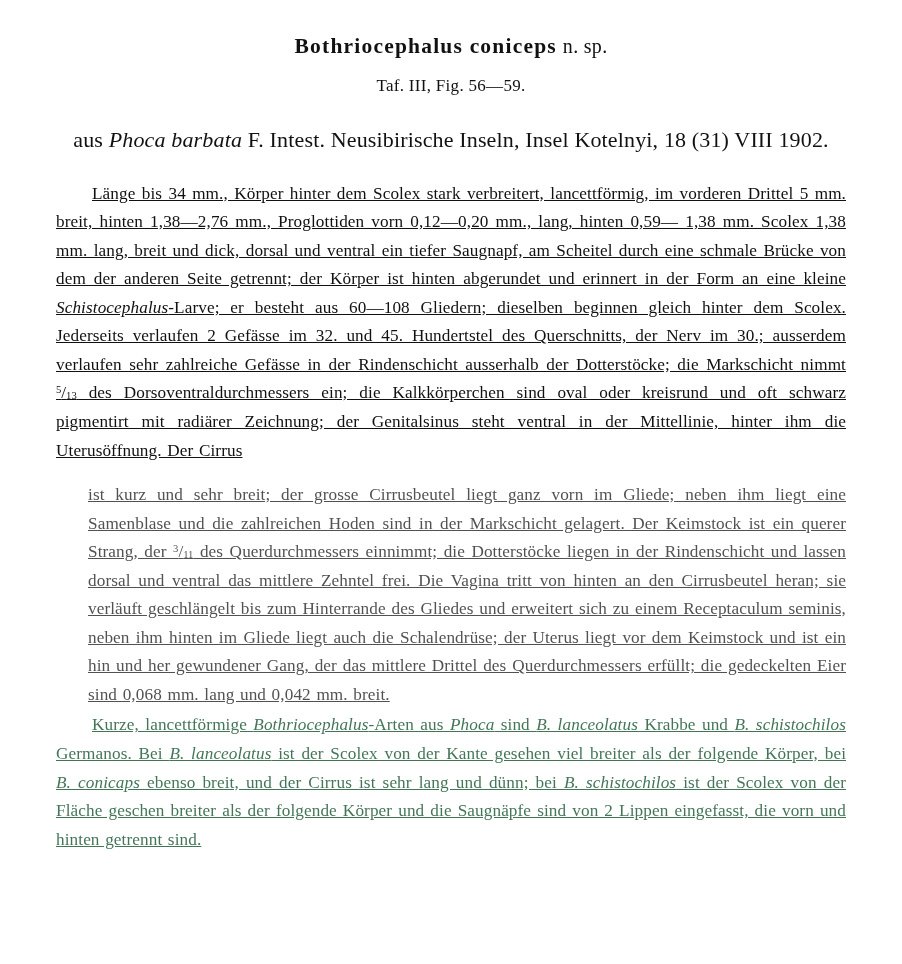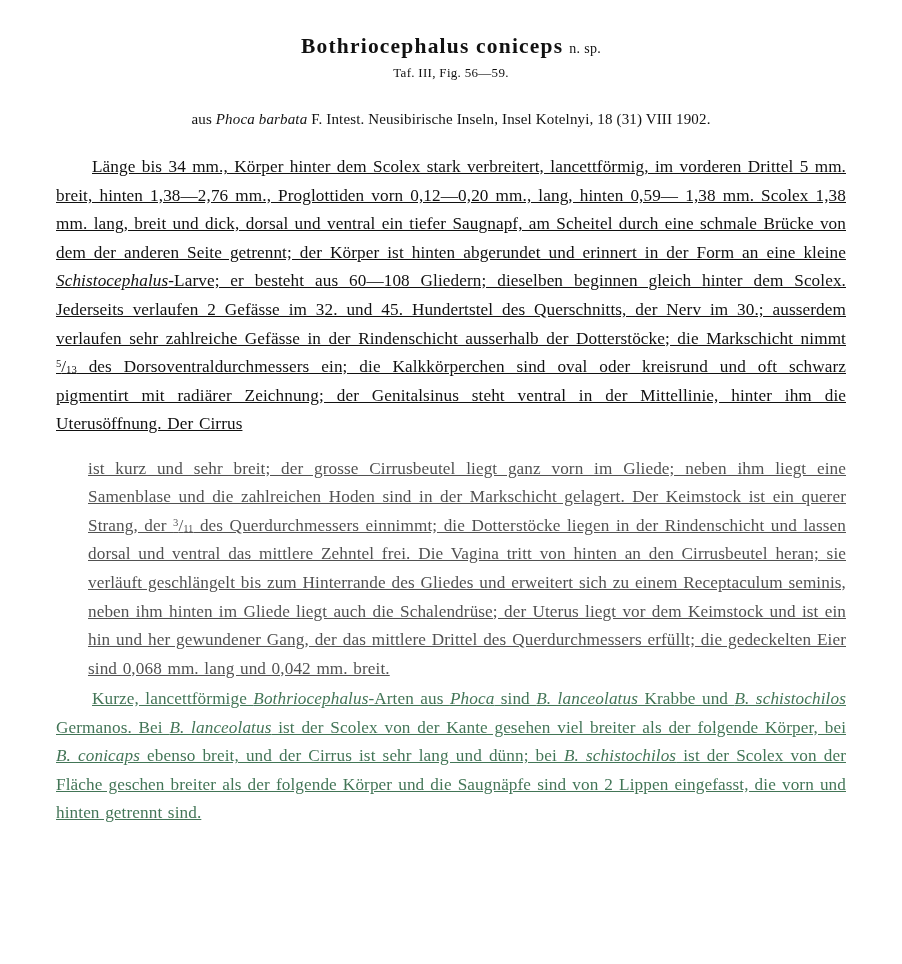--- a/index.html
+++ b/index.html
@@ -28,33 +28,33 @@
     margin-top: 8px;
     margin-bottom: 0;
     font-weight: normal;
   }
   .title .genus {
     font-weight: bold;
     letter-spacing: 1.2px;
     margin-top: 20px;
   }
   .title .authority {
-    font-size: 14px;
+    font-size: 20px;
     letter-spacing: 0.3px;
   }
   .plate {
     text-align: center;
-    font-size: 13px;
-    margin-top: 6px;
+    font-size: 17px;
+    margin-top: 17px;
     letter-spacing: 0.3px;
   }
   .hostlines {
     margin-top: 26px;
     text-align: center;
-    font-size: 15px;
+    font-size: 22px;
     line-height: 1.62;
     letter-spacing: 0.15px;
   }
   .hostlines i { font-style: italic; }
   .body-block {
     margin-top: 22px;
     font-size: 17.2px;
     line-height: 1.66;
     text-align: justify;
     letter-spacing: 0.1px;

